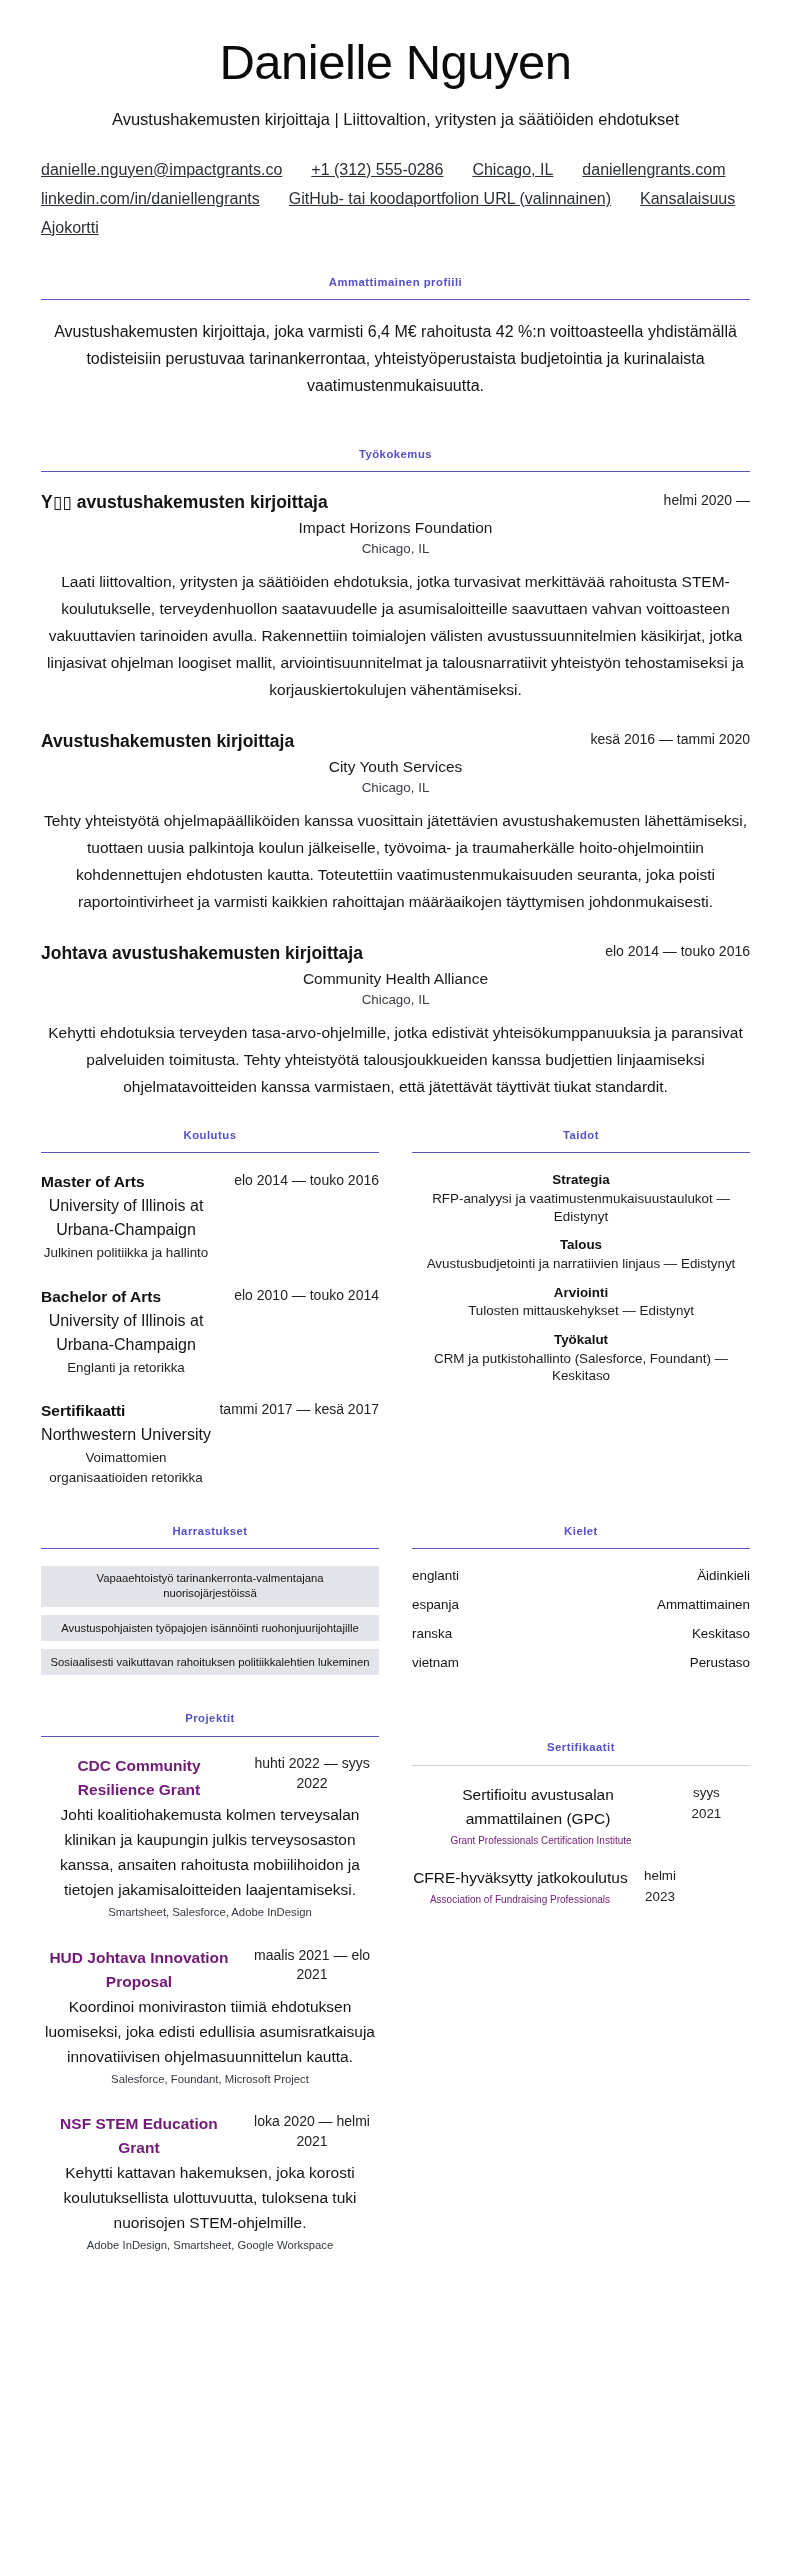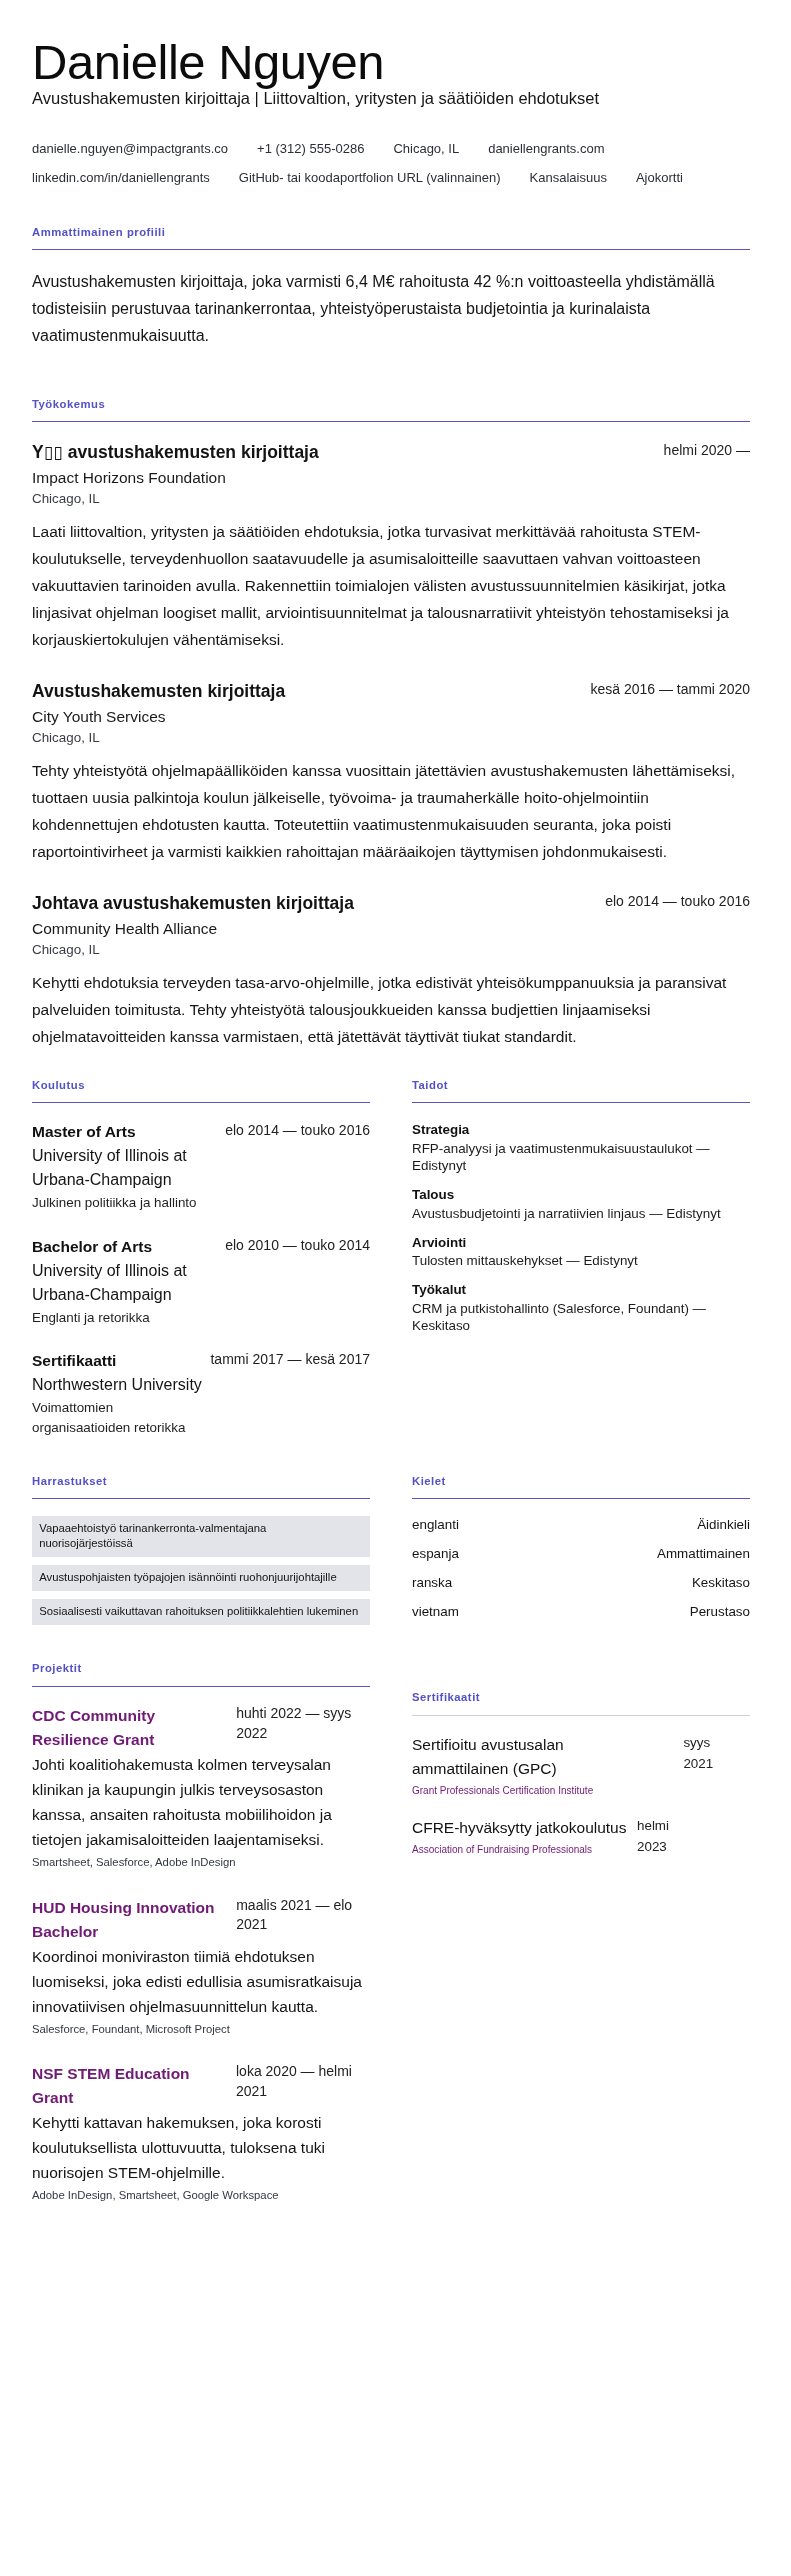--- a/index.html
+++ b/index.html
@@ -2,27 +2,27 @@
 <html style="font-size:8.2px"><head>
 <meta charset="utf-8">
 <style>
   * { box-sizing: border-box; margin: 0; padding: 0; }
   html, body { background: #ffffff; }
   body {
     width: 791px;
     font-family: "Liberation Sans", "DejaVu Sans", sans-serif;
     color: #111111;
   }
-  .page { padding: 37px 41px 31px 32px; width: 791px; }
+  .page { padding: 37px 41px 31px 41px; width: 791px; text-align: center; }
 
   
   .name { font-size: 49px; font-weight: 400; line-height: 1.05; letter-spacing: -0.5px; color: #0c0c0c; }
-  .headline { font-size: 16.5px; line-height: 1.3; margin-top: 0; color: #161616; }
+  .headline { font-size: 16.5px; line-height: 1.3; margin-top: 21px; color: #161616; }
   .contacts { margin-top: 26px; display: flex; flex-wrap: wrap; column-gap: 29px; row-gap: 4.1px; max-width: 716px; }
-  .contacts span { font-size: 13px; line-height: 25px; color: #2b2f36; }
+  .contacts span { font-size: 16px; line-height: 25px; color: #2b2f36; text-decoration: underline; }
 
   
   .section { margin-top: 33px; }
   .sec-title {
     font-size: 11.3px; font-weight: 700; letter-spacing: 0.5px;
     color: #5450c6; padding-bottom: 11.3px;
     border-bottom: 1.5px solid #5a55bd;
   }
   .sec-title.grey { border-bottom: 1.5px solid #cfcfd4; }
   .sec-body { margin-top: 17.5px; }
@@ -221,21 +221,21 @@
         <div class="proj">
           <div class="row">
             <div class="proj-title">CDC Community Resilience Grant</div>
             <div class="proj-date">huhti 2022 — syys 2022</div>
           </div>
           <p class="proj-desc">Johti koalitiohakemusta kolmen terveysalan klinikan ja kaupungin julkis terveysosaston kanssa, ansaiten rahoitusta mobiilihoidon ja tietojen jakamisaloitteiden laajentamiseksi.</p>
           <div class="proj-tools">Smartsheet, Salesforce, Adobe InDesign</div>
         </div>
         <div class="proj">
           <div class="row">
-            <div class="proj-title">HUD Housing Innovation Bachelor</div>
+            <div class="proj-title">HUD Johtava Innovation Proposal</div>
             <div class="proj-date">maalis 2021 — elo 2021</div>
           </div>
           <p class="proj-desc">Koordinoi moniviraston tiimiä ehdotuksen luomiseksi, joka edisti edullisia asumisratkaisuja innovatiivisen ohjelmasuunnittelun kautta.</p>
           <div class="proj-tools">Salesforce, Foundant, Microsoft Project</div>
         </div>
         <div class="proj" style="margin-bottom:0;">
           <div class="row">
             <div class="proj-title">NSF STEM Education Grant</div>
             <div class="proj-date">loka 2020 — helmi 2021</div>
           </div>

